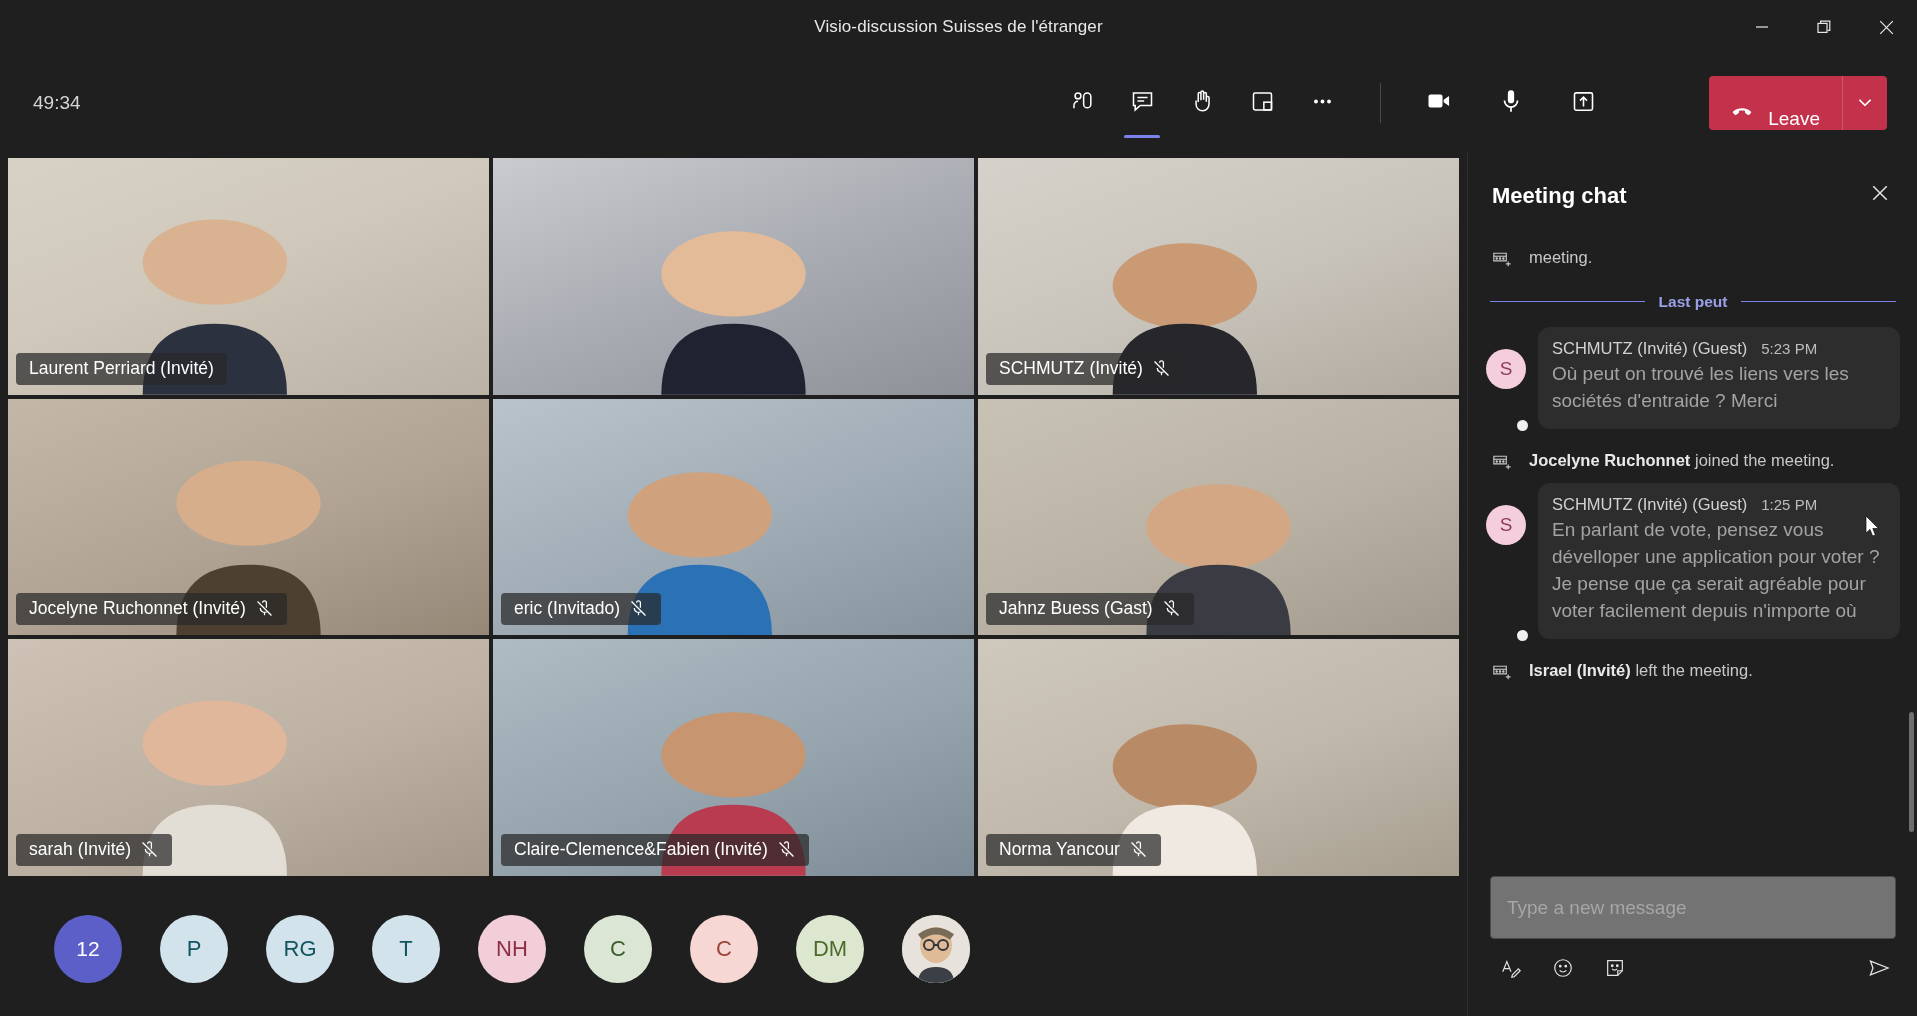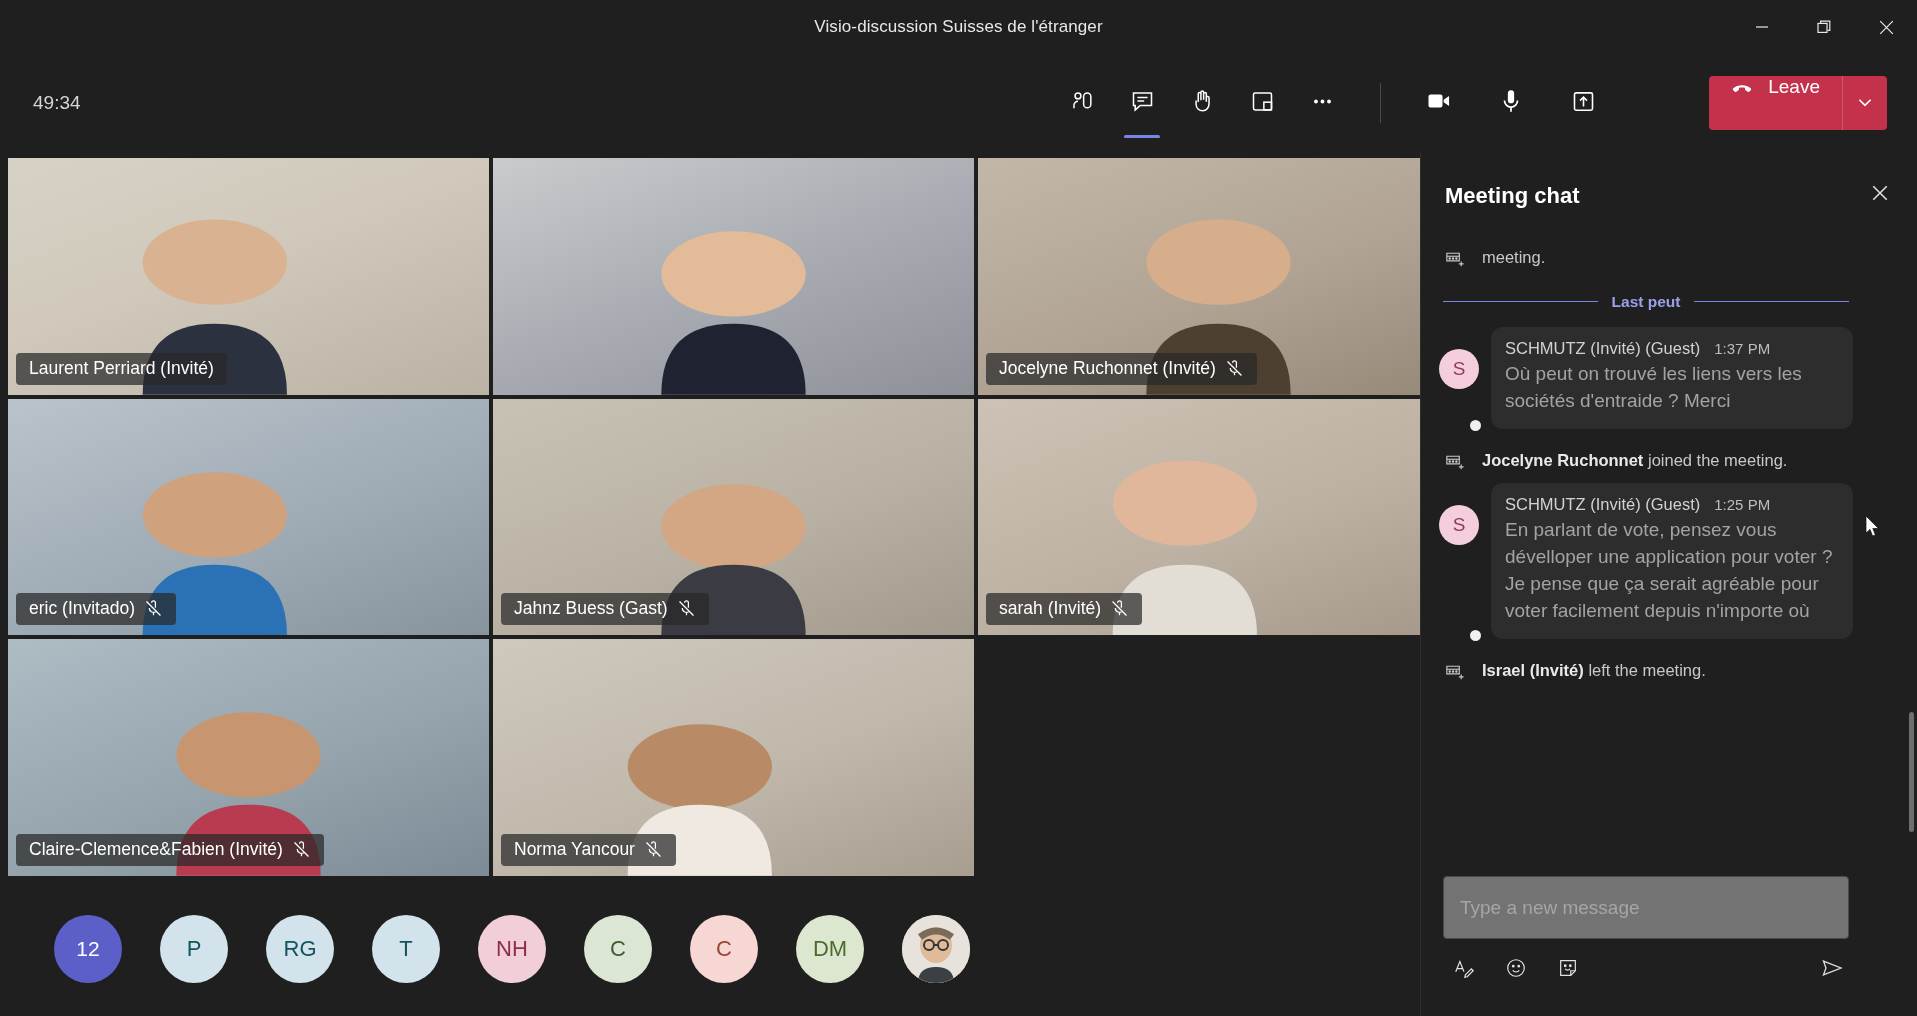--- a/index.html
+++ b/index.html
@@ -71,21 +71,21 @@
 
   
   #leave-wrap {
     position: absolute; right: 30px; top: 50%;
     transform: translateY(-50%);
     display: flex; align-items: stretch;
     height: 54px;
   }
   #leave-btn {
     background: #c4314b; border: none; color: #fff;
-    display: flex; align-items: flex-start; gap: 13px;
+    display: flex; align-items: flex-end; gap: 13px;
     padding: 0 22px 0 20px;
     border-radius: 4px 0 0 4px;
     font-size: 19px; font-family: inherit;
     cursor: pointer;
     margin-left: 20px;
   }
   #leave-caret {
     background: #c4314b; border: none; color: #fff;
     width: 45px; border-radius: 0 4px 4px 0;
     display:flex; align-items:center; justify-content:center;
@@ -141,21 +141,21 @@
     font-size: 22px; font-weight: 400;
     flex: 0 0 auto;
     overflow: hidden;
   }
   .avatar.overflow { background: #5b5fc7; color: #fff; font-size: 21px; }
   .avatar.photo { background: #c9c9c9; }
 
   
   #chat {
     position: absolute; right: 0; top: 152px;
-    width: 497px; height: 864px;
+    width: 450px; height: 864px;
     background: #1f1f1f;
     border-left: 1px solid #2d2d2d;
   }
   #chat-header {
     position: relative; height: 88px;
     display: flex; align-items: center;
     padding: 0 22px 0 24px;
   }
   #chat-title { font-size: 22px; font-weight: bold; color: #fff; }
   #chat-close {
@@ -390,20 +390,38 @@
        <span>Laurent Perriard (Invité)</span>
 
      </div>
       </div>
       <div class="tile">
         <div class="vid" style="background:linear-gradient(160deg,#c9cbce 0%,#a9acb2 50%,#8e9298 100%)"></div>
         <svg viewBox="0 0 100 100" preserveAspectRatio="none" style="position:absolute;inset:0;width:100%;height:100%">
        <ellipse cx="50" cy="49" rx="15" ry="18" fill="#e4bb99"></ellipse>
        <path d="M35 100 q0-30 15 -30 q15 0 15 30z" fill="#1f2230"></path>
      </svg>
+      </div>
+      <div class="tile">
+        <div class="vid" style="background:linear-gradient(160deg,#d6d2cb 0%,#c8c3ba 55%,#b0aaa0 100%)"></div>
+        <svg viewBox="0 0 100 100" preserveAspectRatio="none" style="position:absolute;inset:0;width:100%;height:100%">
+       <ellipse cx="43" cy="54" rx="15" ry="18" fill="#c99a74"></ellipse>
+       <path d="M28 100 q0-30 15 -30 q15 0 15 30z" fill="#26262b"></path>
+     </svg>
+        <div class="name-badge">
+       <span>SCHMUTZ (Invité)</span>
+       <span>
+            <svg class="mic-muted" width="19" height="19" viewBox="0 0 24 24" fill="none" stroke="#ffffff" stroke-width="1.6">
+<path d="M9.6 4.8a2.4 2.4 0 014.8 0v6.1"></path>
+              <path d="M6.6 11.4a5.4 5.4 0 008.2 4.6"></path>
+              <path d="M12 17.4v3.1"></path>
+              <path d="M3.2 3.2l17.6 17.6"></path>
+            </svg>
+          </span>
+     </div>
       </div>
       <div class="tile">
         <div class="vid" style="background:linear-gradient(160deg,#c3b8a8 0%,#b0a394 55%,#958877 100%)"></div>
         <svg viewBox="0 0 100 100" preserveAspectRatio="none" style="position:absolute;inset:0;width:100%;height:100%">
        <ellipse cx="50" cy="44" rx="15" ry="18" fill="#d7ae8c"></ellipse>
        <path d="M35 100 q0-30 15 -30 q15 0 15 30z" fill="#4d4030"></path>
      </svg>
         <div class="name-badge">
        <span>Jocelyne Ruchonnet (Invité)</span>
        <span>
@@ -578,21 +596,21 @@
                    <div class="line"></div>
       </div>
       <div class="msg">
         <div class="av-wrap">
          <div class="av">S</div>
          <div class="presence"></div>
        </div>
        <div class="bubble">
          <div class="meta">
            <span class="sender">SCHMUTZ (Invité) (Guest)</span>
-           <span class="time">1:37 PM</span>
+           <span class="time">5:23 PM</span>
          </div>
          <div class="text">Où peut on trouvé les liens vers les sociétés d'entraide ? Merci</div>
        </div>
       </div>
       <div class="sys-msg">
         <span class="sys-icon"><svg width="23" height="23" viewBox="0 0 24 24" fill="none" stroke="currentColor" stroke-width="1.2">
 <path d="M4 5.5h13v8H4z"></path>
             <path d="M4 8.6h13"></path>
             <circle cx="7" cy="11" r=".7" fill="currentColor"></circle>
             <circle cx="10.5" cy="11" r=".7" fill="currentColor"></circle>

